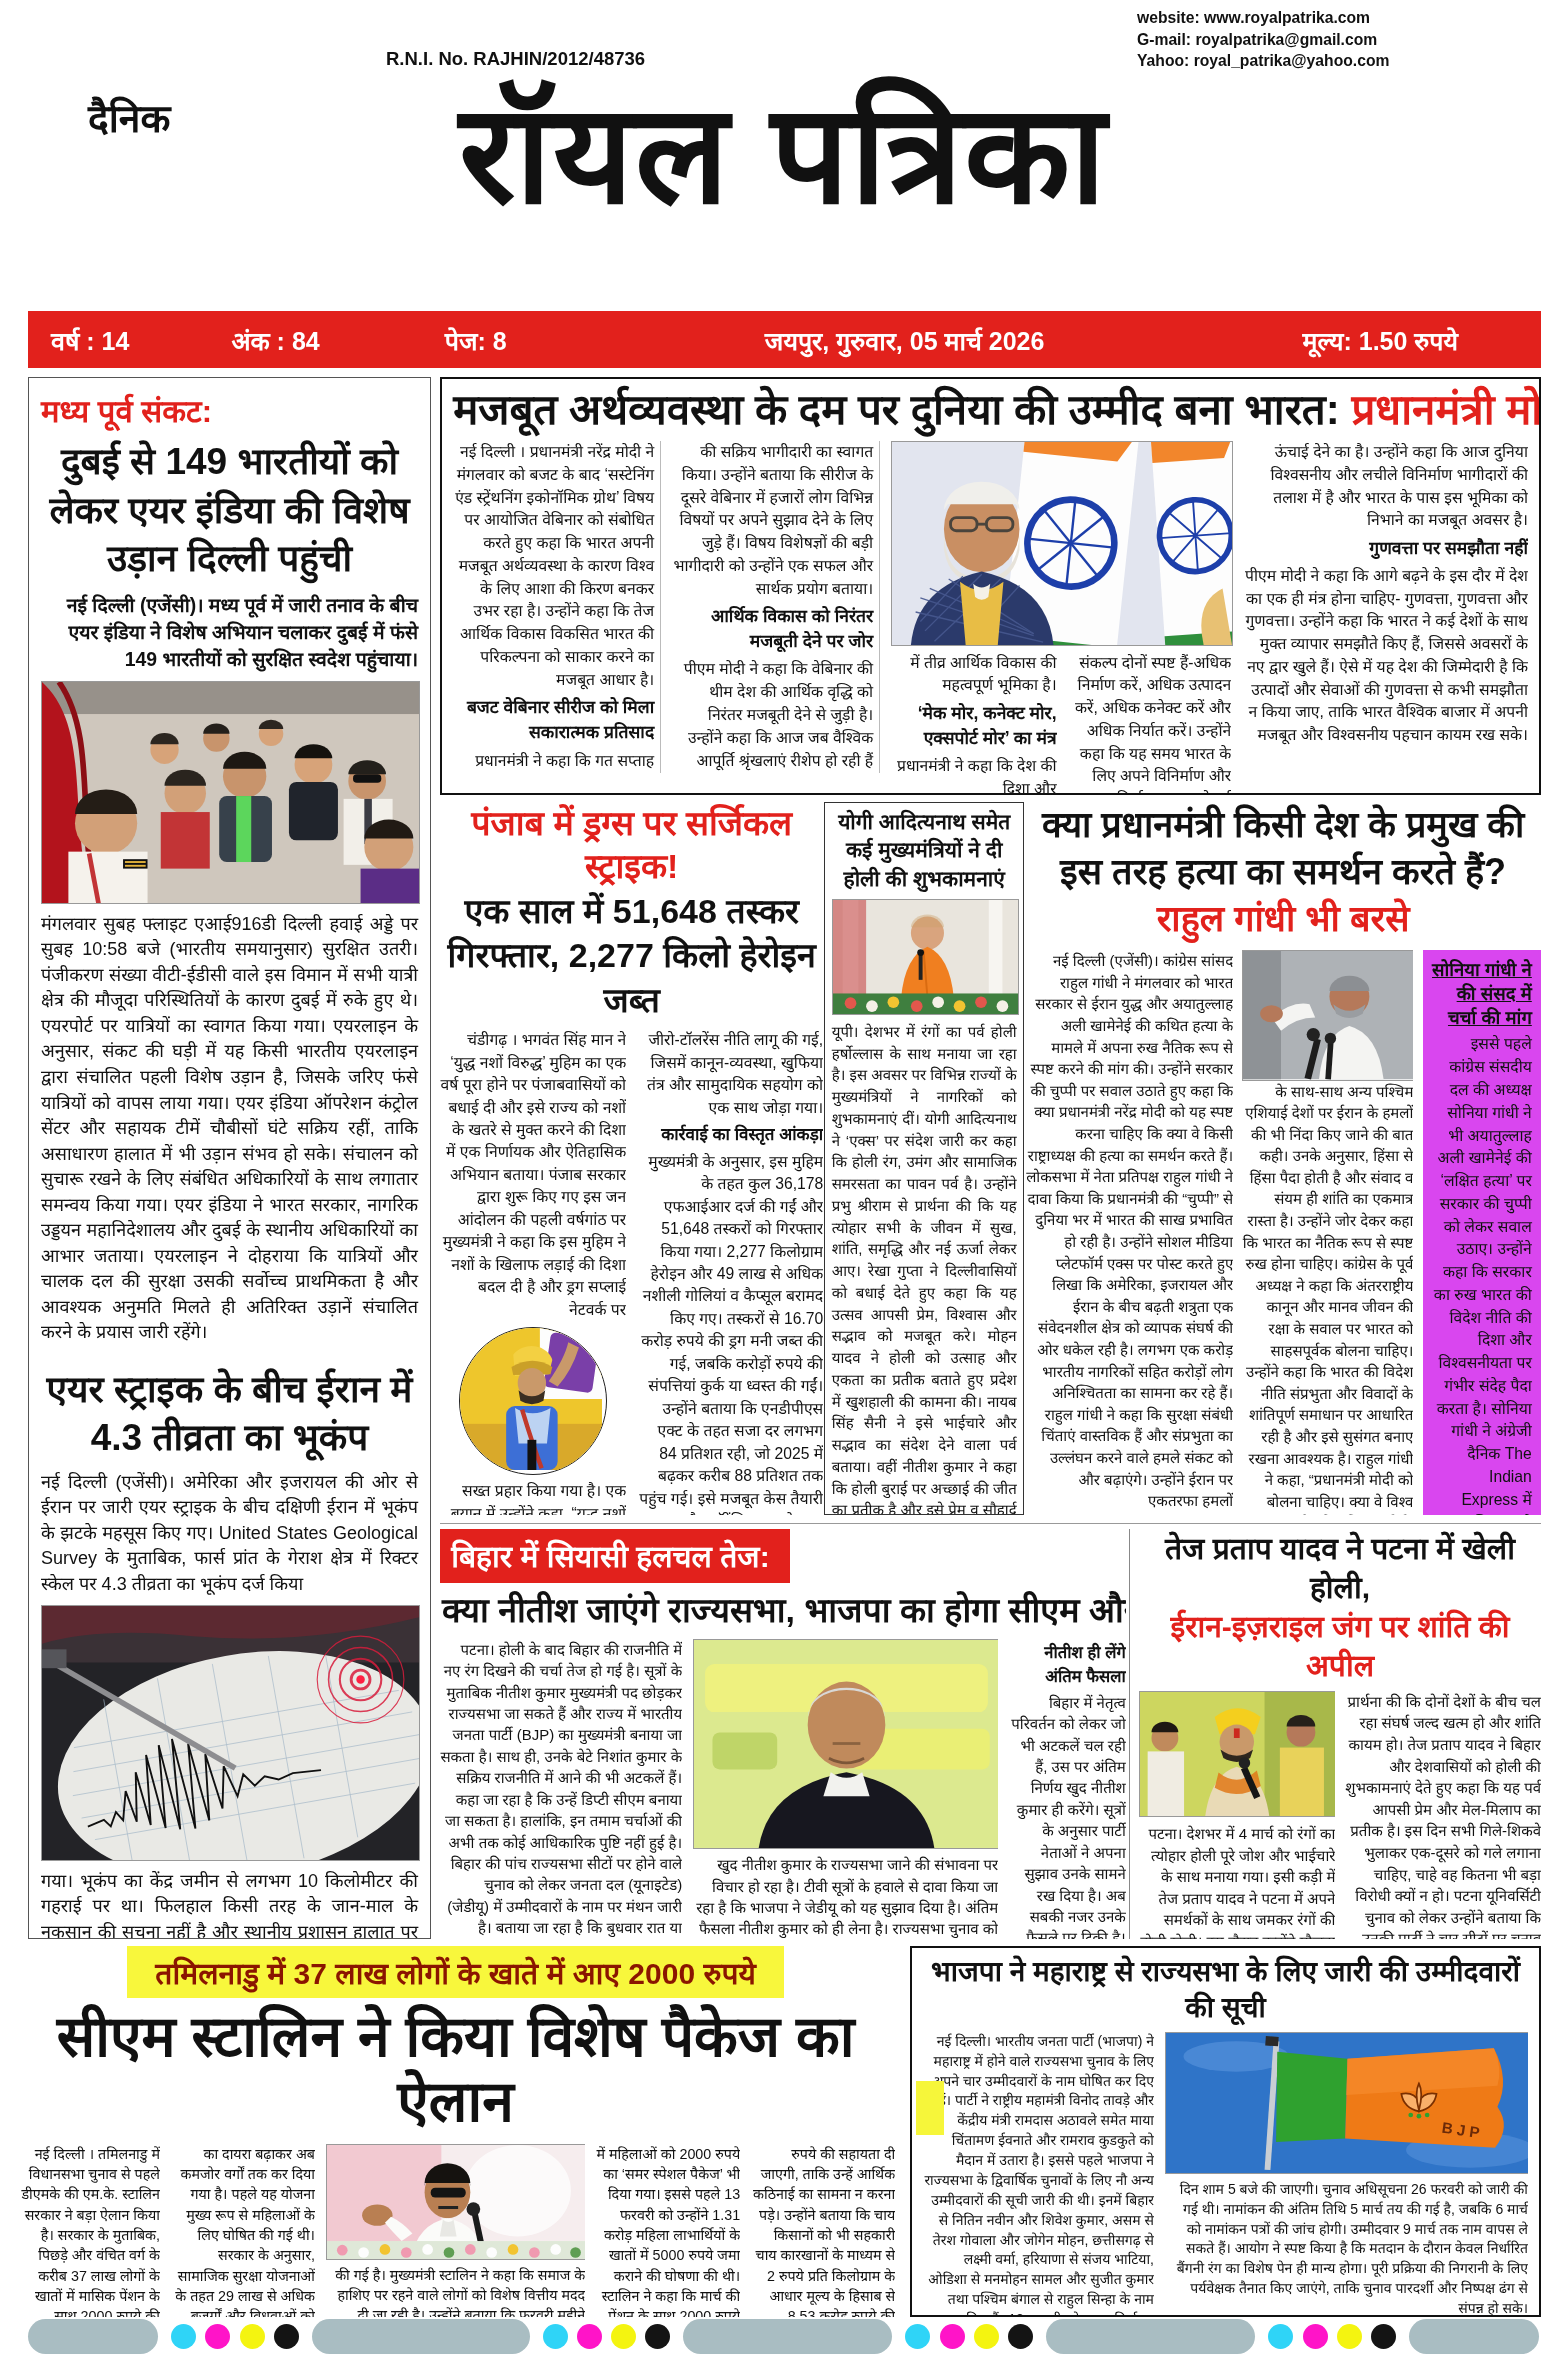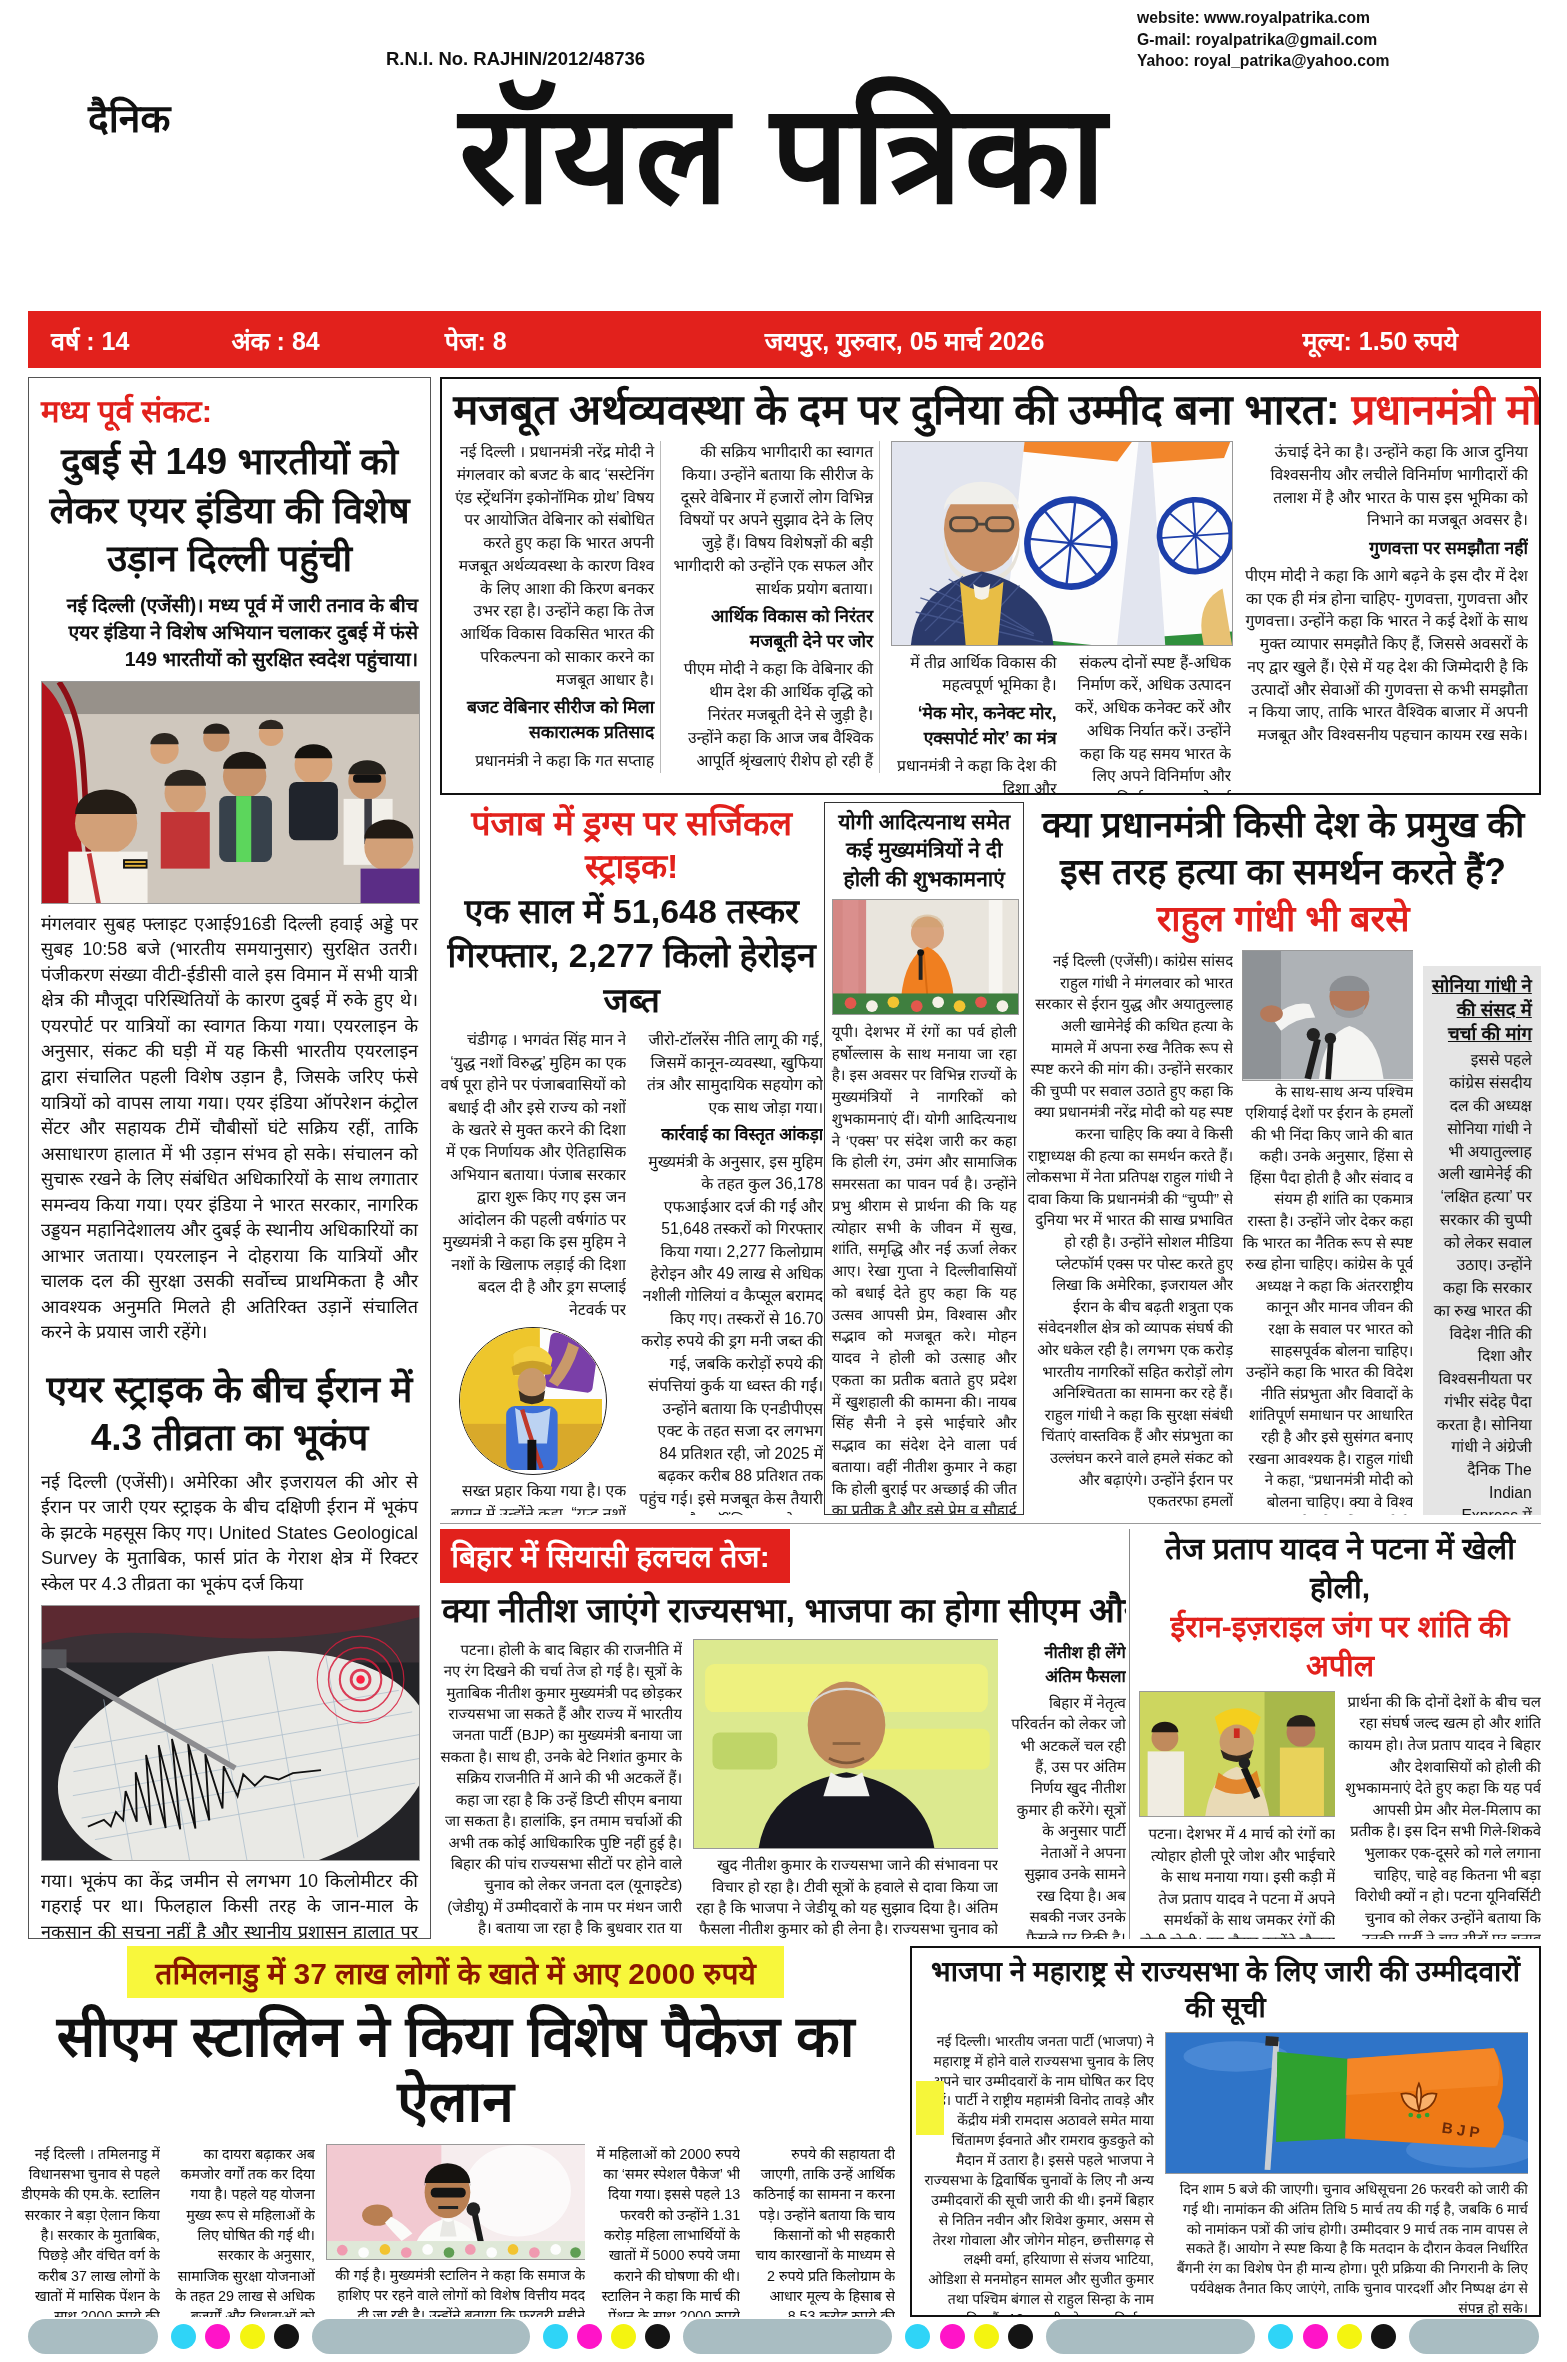--- a/index.html
+++ b/index.html
@@ -62,21 +62,21 @@
 
   .yogi-box{width:185px;flex-shrink:0;border:1.8px solid #333;padding:4.6px 6.5px;overflow:hidden;}
   .yogi-box h3{font-size:21px;font-weight:bold;text-align:center;line-height:1.35;margin-bottom:5.5px;}
   .yogi-box .body{font-size:15px;line-height:1.45;text-align:justify;margin-top:5.5px;}
 
   .rahul{flex:1;overflow:hidden;}
   .rahul h2{font-size:36px;font-weight:bold;text-align:center;line-height:1.3;margin-bottom:7.4px;}
   .rahul-grid{display:flex;gap:9.2px;height:591px;}
   .rcol1{width:208px;font-size:15px;line-height:1.44;text-align:justify;overflow:hidden;}
   .rcol2{width:171px;font-size:15px;line-height:1.44;text-align:justify;overflow:hidden;}
-  .rgreen{flex:1;background:#e5e5e5;padding:7.4px 9.2px;font-size:15.7px;line-height:1.45;text-align:justify;overflow:hidden;margin-top:16px;}
+  .rgreen{flex:1;background:#d946ef;padding:7.4px 9.2px;font-size:15.7px;line-height:1.45;text-align:justify;overflow:hidden;}
   .rgreen h4{font-size:18.5px;text-decoration:underline;margin-bottom:3.7px;line-height:1.3;}
 
   
   .bihar-band{flex:1;display:flex;gap:3px;overflow:hidden;border-top:1.8px solid #999;padding-top:5.5px;}
   .bihar{flex:1;overflow:hidden;}
   .bihar-banner{display:inline-block;background:#e2211c;color:#fff;font-size:30px;font-weight:bold;
                 padding:5.5px 20px 7.4px 11px;margin-bottom:3.7px;}
   .bihar h2{font-size:34px;font-weight:bold;line-height:1.25;margin:1.8px 0 7.4px 1.8px;white-space:nowrap;}
   .bihar-grid{display:flex;gap:11px;}
   .bcol{font-size:15px;line-height:1.43;text-align:justify;overflow:hidden;}

